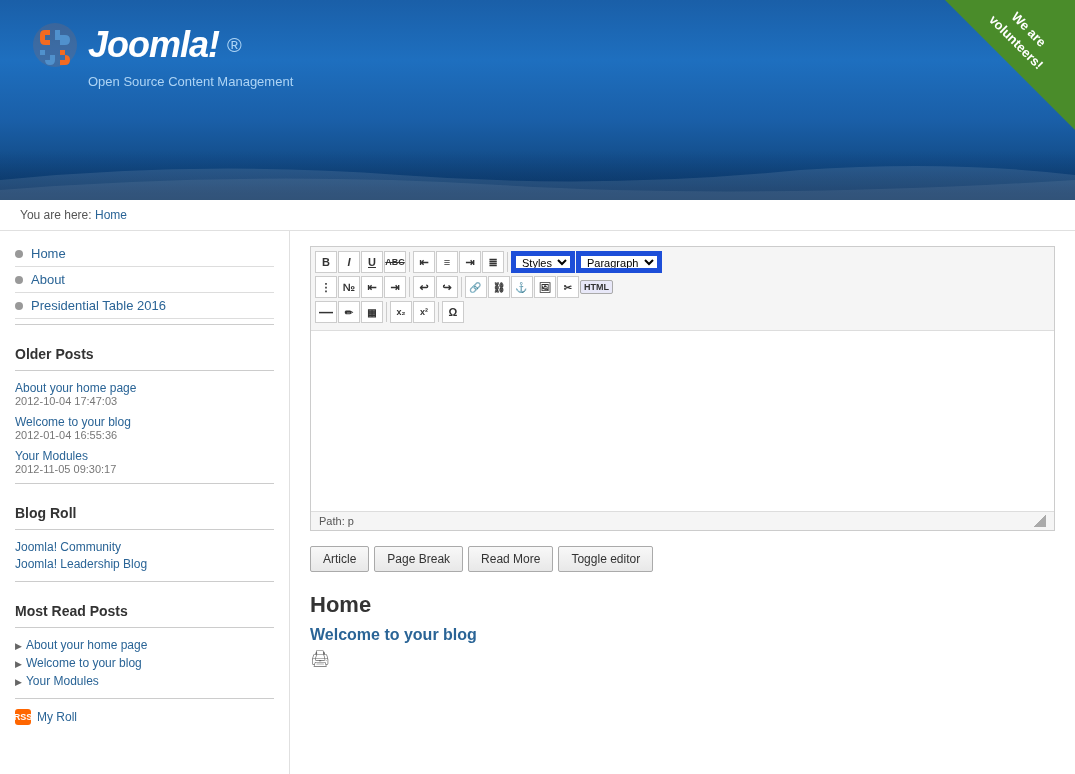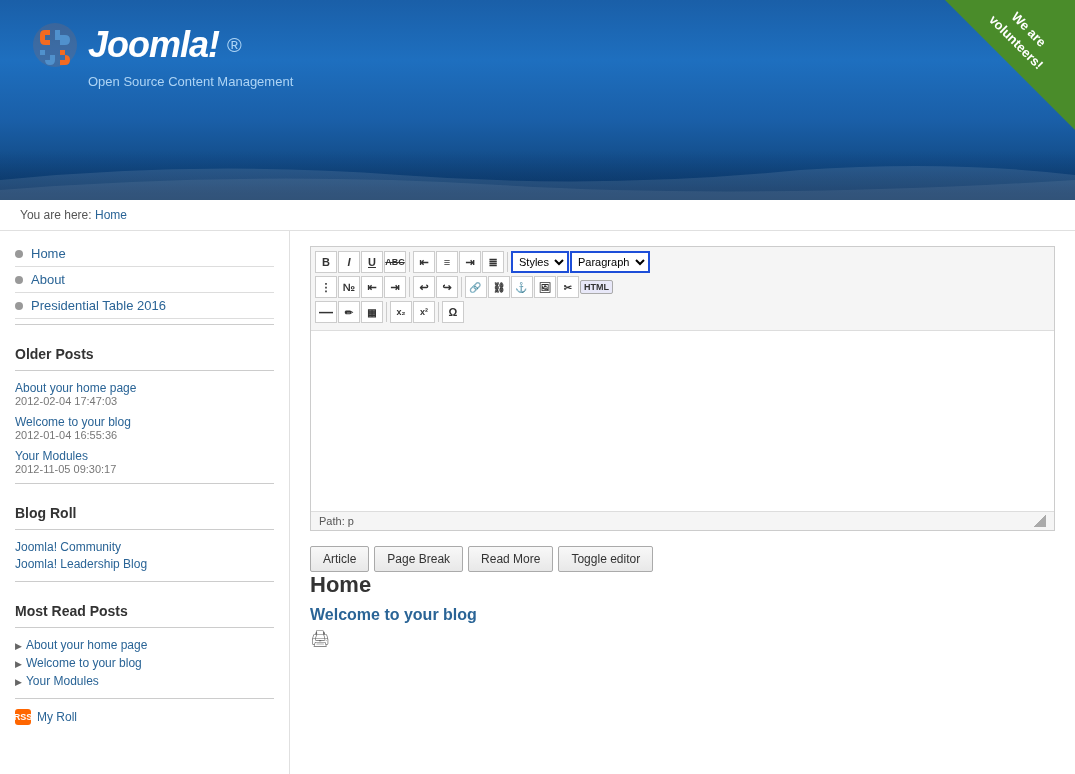--- a/index.html
+++ b/index.html
@@ -230,21 +230,21 @@
     }
     .toolbar-separator {
       width: 1px;
       height: 20px;
       background: #ccc;
       margin: 0 2px;
     }
     .toolbar-select {
       height: 22px;
       font-size: 11px;
-      border: 2px solid #1d4ed8;
+      border: 5px solid #1d4ed8;
       background: #fff;
       padding: 0 2px;
     }
 
     .editor-body {
       background: #fff;
       min-height: 180px;
       padding: 8px;
     }
     .editor-statusbar {
@@ -261,20 +261,21 @@
       width: 12px;
       height: 12px;
       cursor: se-resize;
       background: linear-gradient(135deg, transparent 50%, #aaa 50%);
     }
 
     
     .editor-action-buttons {
       display: flex;
       gap: 5px;
+      margin-bottom: 20px;
     }
     .action-btn {
       padding: 5px 12px;
       border: 1px solid #aaa;
       background: linear-gradient(180deg, #f8f8f8, #e8e8e8);
       cursor: pointer;
       font-size: 12px;
       color: #333;
       border-radius: 2px;
     }
@@ -370,21 +371,21 @@
     </div>
 
     <hr class="older-posts-divider">
 
     <div class="sidebar-section-title">Older Posts</div>
     <hr class="older-posts-divider">
 
 
     <div class="older-post-item">
       <a href="#">About your home page</a>
-      <div class="post-date">2012-02-04 17:47:03</div>
+      <div class="post-date">2012-10-04 17:47:03</div>
     </div>
     <div class="older-post-item">
       <a href="#">Welcome to your blog</a>
       <div class="post-date">2012-01-04 16:55:36</div>
     </div>
     <div class="older-post-item">
       <a href="#">Your Modules</a>
       <div class="post-date">2012-11-05 09:30:17</div>
     </div>
 

